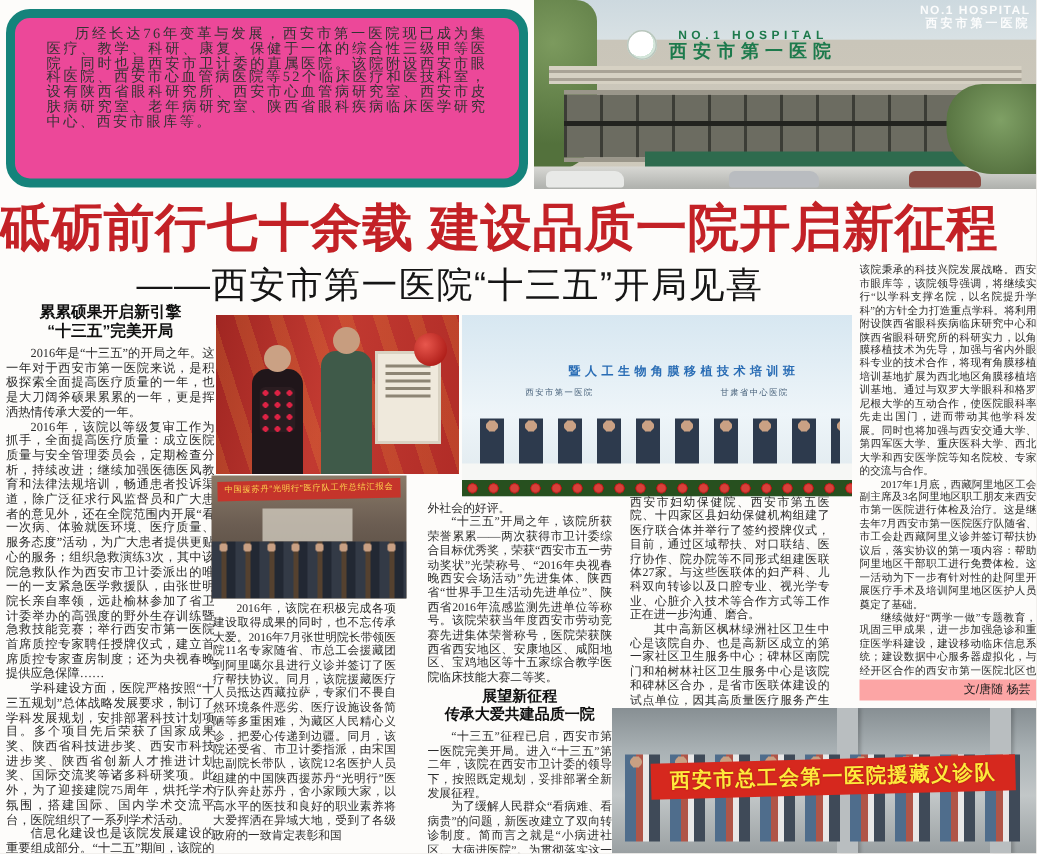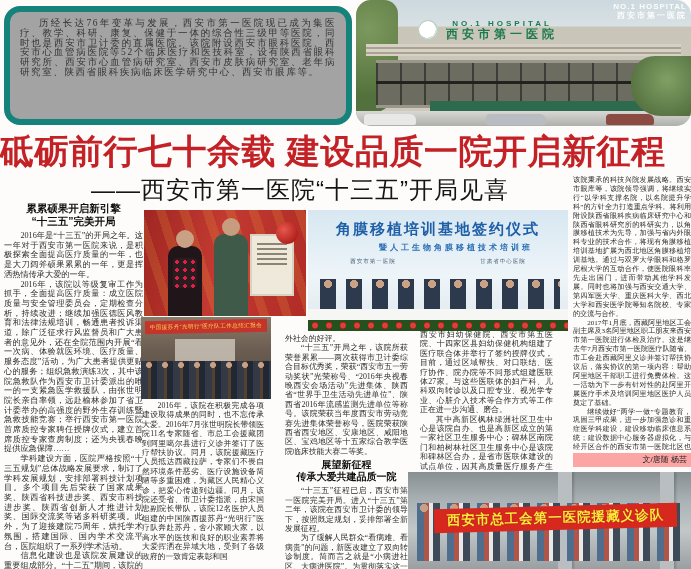--- a/index.html
+++ b/index.html
@@ -1,28 +1,28 @@
 <!DOCTYPE html>
 <html><head>
 <meta charset="utf-8">
 <style>
   html,body{margin:0;padding:0;background:#e9e7e2;}
   #page{position:relative;width:691px;height:569px;background:#fdfcfa;overflow:hidden;
         font-family:"Liberation Serif",serif;color:#2b2b2b;}
 
   
   #intro-box{position:absolute;left:4px;top:6px;width:348px;height:119px;
-     border:6px solid #15837b;border-radius:16px;background:#a3a3a3;
-     padding:7px 10px;box-sizing:border-box;overflow:hidden;}
+     border:6px solid #15837b;border-radius:16px;background:#ec4899;
+     padding:7px 21px;box-sizing:border-box;overflow:hidden;}
   #intro-box p{margin:0;text-indent:2em;font-size:9.5px;line-height:9.8px;
      letter-spacing:1.6px;text-align:justify;color:#333;}
 
   
   #building-photo{position:absolute;left:356px;top:0;width:335px;height:126px;
-     background:linear-gradient(#cdd9df 0,#d8e1e4 26px,#c9c5b9 27px,#cfcabc 100%);overflow:hidden;border-radius:15px;}
+     background:linear-gradient(#cdd9df 0,#d8e1e4 26px,#c9c5b9 27px,#cfcabc 100%);overflow:hidden;}
   .bp-watermark{position:absolute;right:4px;top:2px;text-align:right;color:#fff;
      font-family:"Liberation Sans",sans-serif;font-weight:bold;line-height:9px;opacity:.92;}
   .bp-watermark .en{font-size:8px;letter-spacing:1px;}
   .bp-watermark .cn{font-size:8px;letter-spacing:2px;}
   .bp-sign{position:absolute;left:90px;top:18px;text-align:center;color:#1d7a4c;
      font-family:"Liberation Sans",sans-serif;font-weight:bold;line-height:11px;}
   .bp-sign .en{font-size:8px;letter-spacing:3px;display:block;}
   .bp-sign .cn{font-size:12px;letter-spacing:4px;display:block;}
   .bp-logo{position:absolute;left:62px;top:20px;width:20px;height:20px;border-radius:50%;
      background:radial-gradient(circle at 45% 45%,#fff 55%,#cfe3d6 56%,#fff 100%);
@@ -184,21 +184,20 @@
         <i></i>
         <i></i>
         <i></i>
         <i></i>
         <i></i>
       </div>
     <div class="pa-flower"></div>
   </div>
 
   <div id="photo-signing">
-    <div class="pb-banner1">角膜移植培训基地签约仪式</div>
     <div class="pb-banner2">暨人工生物角膜移植技术培训班</div>
     <div class="pb-orgs">
       <span>西安市第一医院</span>
       <span>甘肃省中心医院</span>
     </div>
     <div class="pb-people"></div>
     <div class="pb-table"></div>
     <div class="pb-flowers"></div>
   </div>
 

